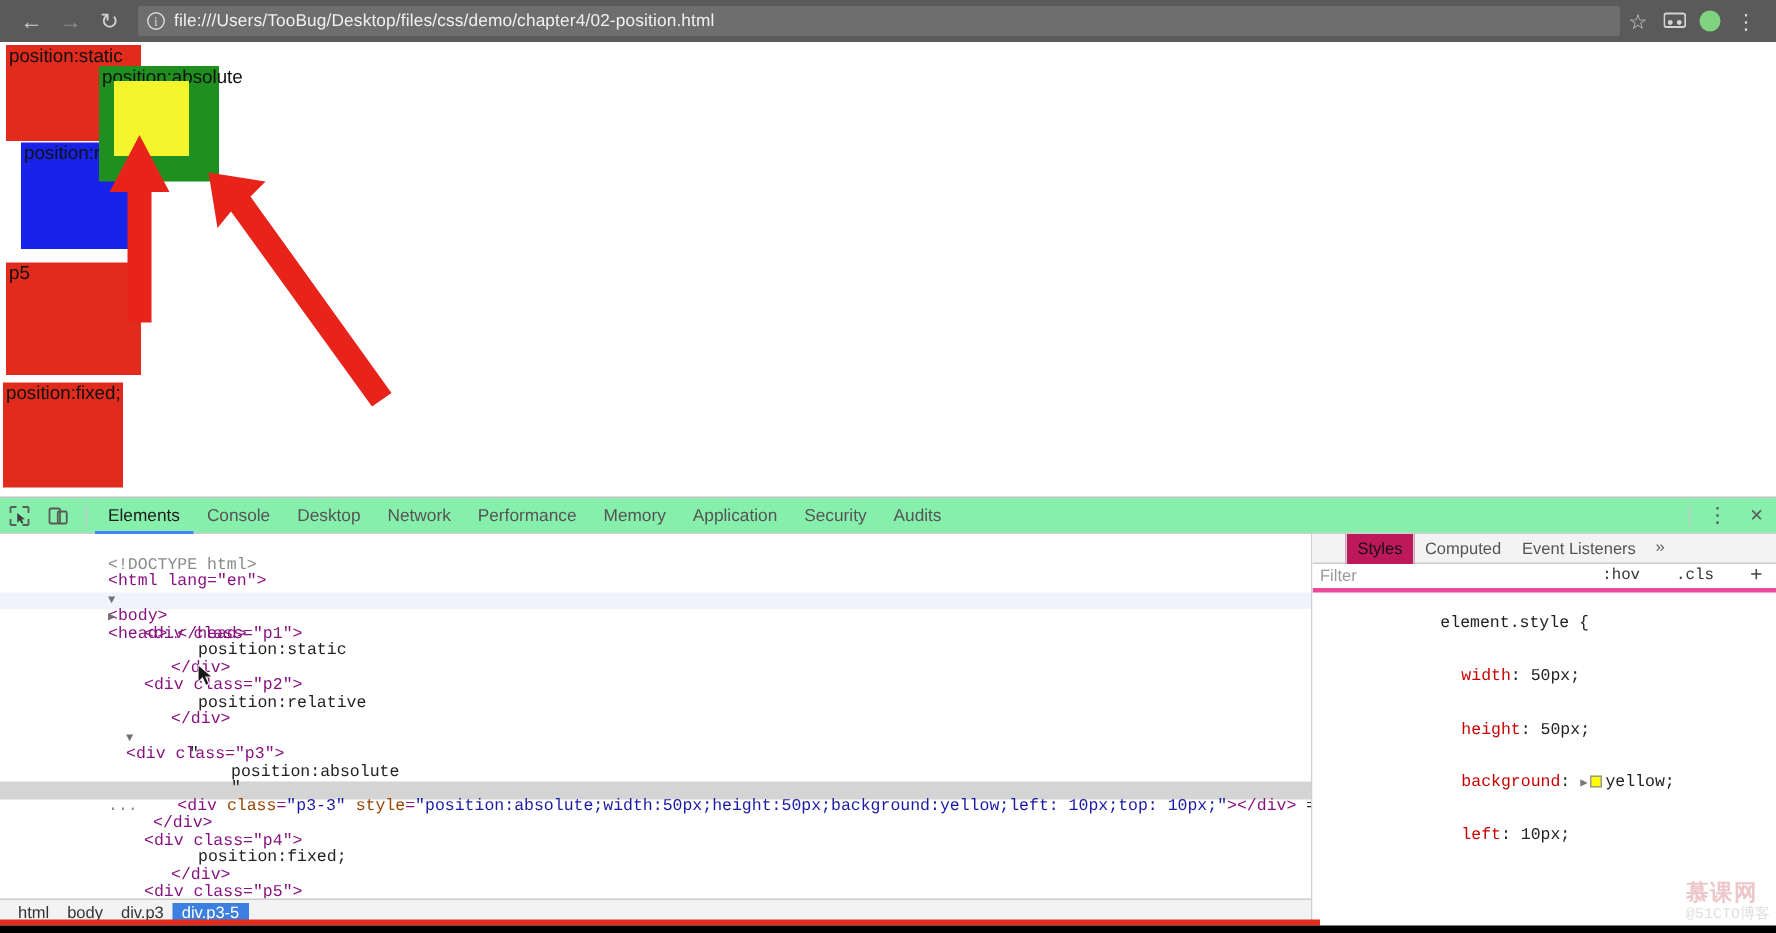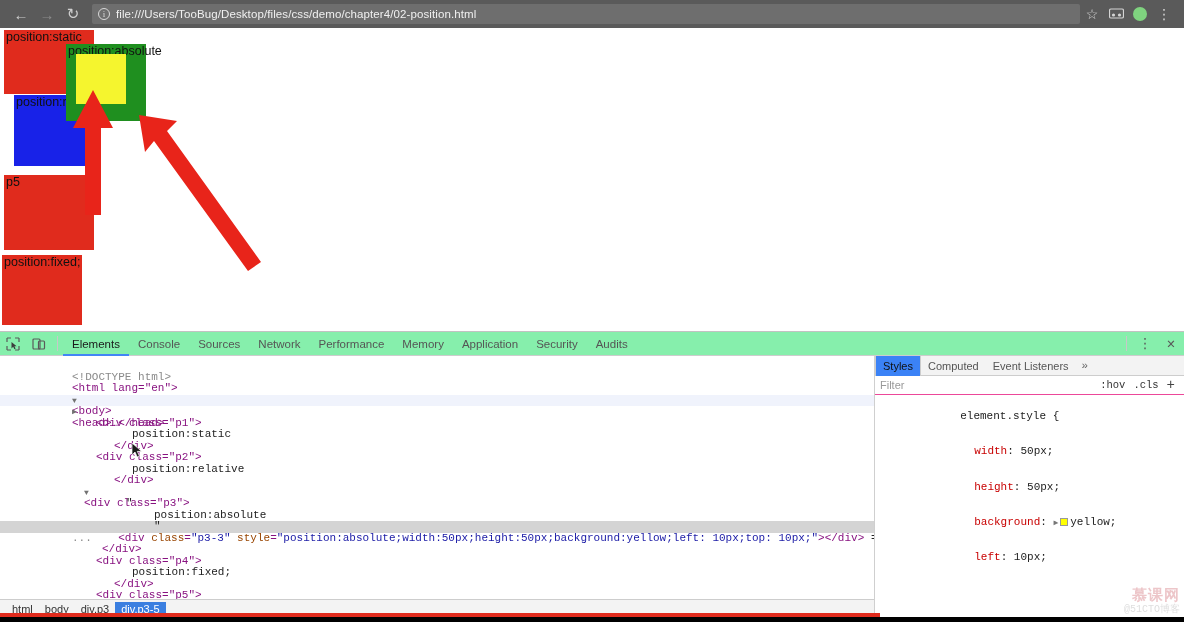--- a/index.html
+++ b/index.html
@@ -125,26 +125,26 @@
   
   #styles-pane{ width:309px; background:#fff; position:relative; overflow:hidden; }
   #styles-tabbar{
     height:20px; display:flex; align-items:center; background:#f3f3f3;
     border-bottom:1px solid #cdcdcd;
   }
   .st-tab{
     font-size:11px; padding:0 7px; height:20px; line-height:20px; color:#555;
     font-family:"Liberation Sans", sans-serif;
   }
-  .st-tab.active{ background:#3b82f6; color:#111; border-right:1px solid #cdcdcd;
-                  border-left:1px solid #cdcdcd; }
+  .st-tab.active{ background:#be185d; color:#111; border-right:1px solid #cdcdcd;
+                  border-left:1px solid #cdcdcd;margin-left:22px; }
   #st-more{ color:#666; font-size:11px; padding:0 6px; }
   #filter-row{
     height:19px; display:flex; align-items:center; background:#fff;
-    border-bottom:1px solid #ec4899; padding:0 5px;
+    border-bottom:3px solid #ec4899; padding:0 5px;gap:16px;
   }
   #filter-input{
     flex:1 1 auto; font-size:11px; color:#999;
     font-family:"Liberation Sans", sans-serif;
   }
   .filter-btn{ font-size:10.5px; color:#333; padding:0 4px;
                font-family:"Liberation Mono", monospace; }
   #filter-plus{ font-size:14px; color:#444; padding:0 4px; }
 
   #css-rules{ font-size:11px; line-height:11.8px; padding:3px 0 0 0; }
@@ -154,21 +154,21 @@
   .prop{ color:#c80000; }
   .val{ color:#222; }
   .sel{ color:#222; }
   .swatch{
     display:inline-block; width:8px; height:8px; border:1px solid #999;
     vertical-align:-1px; margin:0 2px;
   }
   .exp-tri{ color:#777; font-size:8px; }
 
   #watermark{
-    position:absolute; right:4px; bottom:2px; text-align:right;
+    position:absolute; right:4px; bottom:2px; text-align:left;
     pointer-events:none; opacity:.32;
   }
   #wm-main{ font-size:15px; color:#c8505a; font-weight:bold; letter-spacing:1px; }
   #wm-sub{ font-size:10px; color:#9a9a9a; margin-top:-3px; }
 
   #bottom-bar{
     position:absolute; left:0; top:617px; width:1184px; height:5px; background:#000;
   }
   #red-underline{
     position:absolute; left:0; top:613px; width:880px; height:4px; background:#e02b1d;
@@ -243,21 +243,21 @@
     <div class="dt-tool-icon">
       <svg width="14" height="14" viewBox="0 0 14 14">
         <rect x="1" y="2" width="7" height="10" rx="1" fill="none" stroke="#5a5a5a" stroke-width="1.2"></rect>
         <rect x="6.5" y="4" width="6" height="8" rx="1" fill="none" stroke="#5a5a5a" stroke-width="1.2"></rect>
       </svg>
     </div>
     <div class="dt-sep"></div>
 
     <div class="dt-tab active">Elements</div>
     <div class="dt-tab">Console</div>
-    <div class="dt-tab">Sources</div>
+    <div class="dt-tab">Desktop</div>
     <div class="dt-tab">Network</div>
     <div class="dt-tab">Performance</div>
     <div class="dt-tab">Memory</div>
     <div class="dt-tab">Application</div>
     <div class="dt-tab">Security</div>
     <div class="dt-tab">Audits</div>
 
     <div id="dt-toolbar-right">
       <div class="dt-sep"></div>
       <div id="dt-more-icon">⋮</div>

